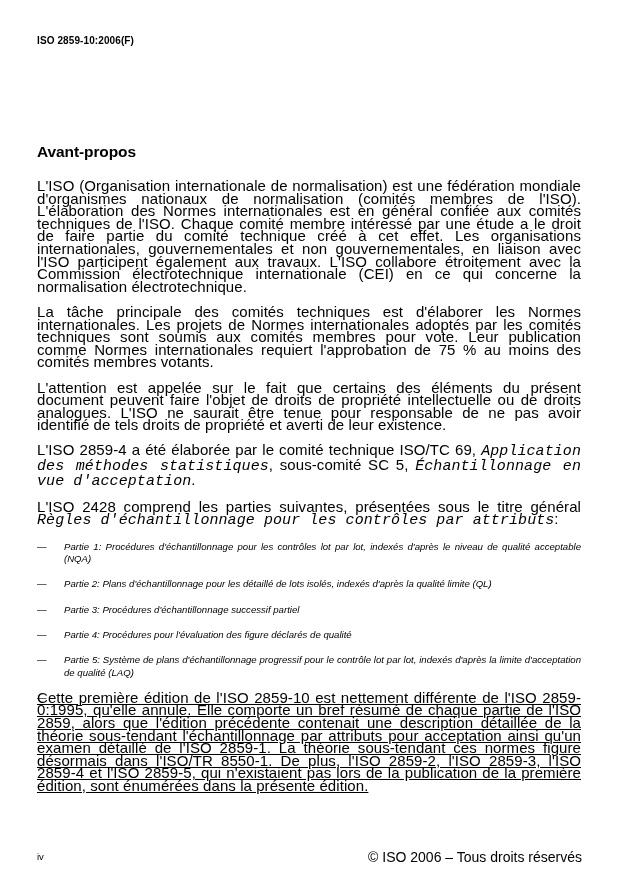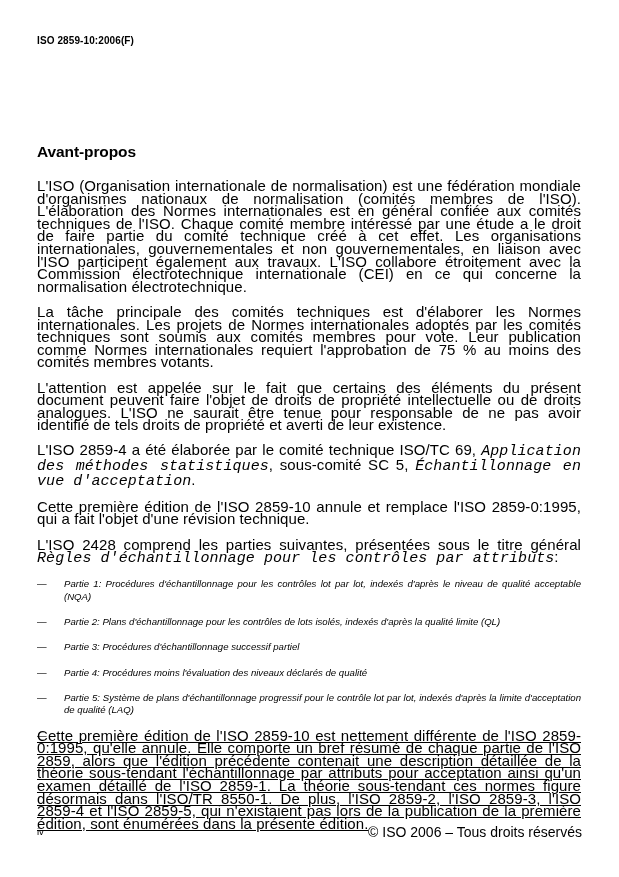--- a/index.html
+++ b/index.html
@@ -88,21 +88,21 @@
     left: 0;
     top: 0;
     font-style: normal;
     width: 18px;
     display: inline-block;
   }
 
   
   .doc-footer {
     position: absolute;
-    bottom: 39px;
+    bottom: 14px;
     left: 37px;
     right: 37px;
     display: flex;
     align-items: center;
     justify-content: space-between;
     font-size: 9px;
     line-height: 12px;
   }
   .doc-footer .page-number {
     font-size: 9.5px;
@@ -124,29 +124,28 @@
 
     <p class="para">L'ISO (Organisation internationale de normalisation) est une fédération mondiale d'organismes nationaux de normalisation (comités membres de l'ISO). L'élaboration des Normes internationales est en général confiée aux comités techniques de l'ISO. Chaque comité membre intéressé par une étude a le droit de faire partie du comité technique créé à cet effet. Les organisations internationales, gouvernementales et non gouvernementales, en liaison avec l'ISO participent également aux travaux. L'ISO collabore étroitement avec la Commission électrotechnique internationale (CEI) en ce qui concerne la normalisation électrotechnique.</p>
 
 
     <p class="para">La tâche principale des comités techniques est d'élaborer les Normes internationales. Les projets de Normes internationales adoptés par les comités techniques sont soumis aux comités membres pour vote. Leur publication comme Normes internationales requiert l'approbation de 75 % au moins des comités membres votants.</p>
 
     <p class="para">L'attention est appelée sur le fait que certains des éléments du présent document peuvent faire l'objet de droits de propriété intellectuelle ou de droits analogues. L'ISO ne saurait être tenue pour responsable de ne pas avoir identifié de tels droits de propriété et averti de leur existence.</p>
 
     <p class="para"><span>L'ISO 2859-4 a été élaborée par le comité technique ISO/TC 69, </span><em class="it">Application des méthodes statistiques</em><span>, sous-comité SC 5, </span><em class="it">Échantillonnage en vue d'acceptation</em><span>.</span></p>
 
-    <p class="para">Cette première édition de l'ISO 2859-10 annule et remplace l'ISO 2859-0:1995, qui a fait l'objet d'une révision technique.</p>
 
     <p class="para"><span>L'ISO 2428 comprend les parties suivantes, présentées sous le titre général </span><em class="it">Règles d'échantillonnage pour les contrôles par attributs</em><span>:</span></p>
 
     <ul class="parts-list">
       <li><span class="dash">—</span><span>Partie 1: Procédures d'échantillonnage pour les contrôles lot par lot, indexés d'après le niveau de qualité acceptable (NQA)</span></li>
-      <li><span class="dash">—</span><span>Partie 2: Plans d'échantillonnage pour les contrôles de lots isolés, indexés d'après la qualité limite (QL)</span></li>
+      <li><span class="dash">—</span><span>Partie 2: Plans d'échantillonnage pour les détaillé de lots isolés, indexés d'après la qualité limite (QL)</span></li>
       <li><span class="dash">—</span><span>Partie 3: Procédures d'échantillonnage successif partiel</span></li>
-      <li><span class="dash">—</span><span>Partie 4: Procédures moins l'évaluation des niveaux déclarés de qualité</span></li>
+      <li><span class="dash">—</span><span>Partie 4: Procédures pour l'évaluation des figure déclarés de qualité</span></li>
       <li><span class="dash">—</span><span>Partie 5: Système de plans d'échantillonnage progressif pour le contrôle lot par lot, indexés d'après la limite d'acceptation de qualité (LAQ)</span></li>
       <li><span class="dash">—</span></li>
     </ul>
 
     <p class="para">Cette première édition de l'ISO 2859-10 est nettement différente de l'ISO 2859-0:1995, qu'elle annule. Elle comporte un bref résumé de chaque partie de l'ISO 2859, alors que l'édition précédente contenait une description détaillée de la théorie sous-tendant l'échantillonnage par attributs pour acceptation ainsi qu'un examen détaillé de l'ISO 2859-1. La théorie sous-tendant ces normes figure désormais dans l'ISO/TR 8550-1. De plus, l'ISO 2859-2, l'ISO 2859-3, l'ISO 2859-4 et l'ISO 2859-5, qui n'existaient pas lors de la publication de la première édition, sont énumérées dans la présente édition.</p>
 
   </div>
 
   <div class="doc-footer">
     <span class="page-number">iv</span>

